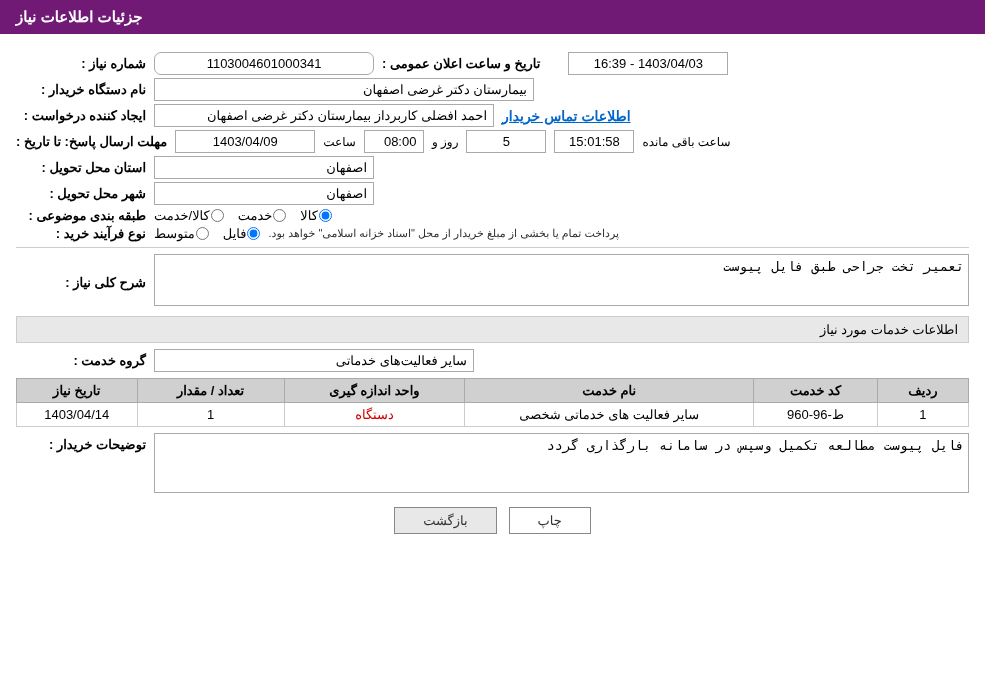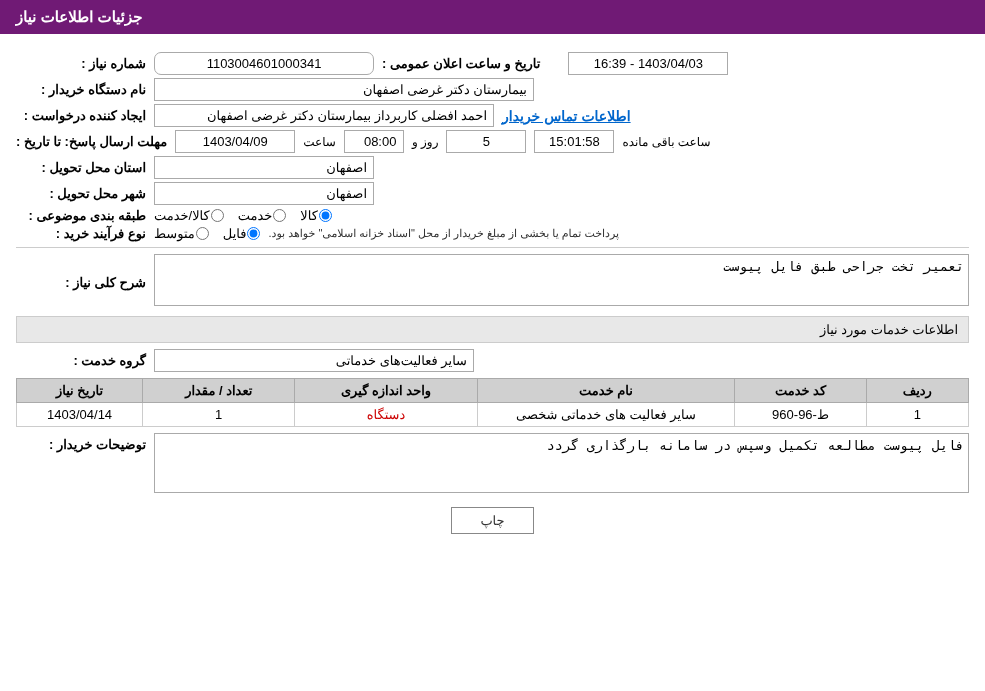--- a/index.html
+++ b/index.html
@@ -39,21 +39,21 @@
       background: #fff;
       padding: 3px 6px;
       min-height: 22px;
       display: inline-block;
     }
     .input-medium {
       width: 220px;
       border-radius: 7px;
     }
     .input-small {
-      width: 120px;
+      width: 140px;
     }
     .input-xsmall {
       width: 80px;
     }
     .link-blue {
       color: #0066cc;
       text-decoration: underline;
       cursor: pointer;
     }
     .radio-group {
@@ -83,21 +83,21 @@
       direction: rtl;
     }
     .data-table {
       width: 100%;
       border-collapse: collapse;
       margin: 6px 0;
     }
     .data-table th {
       background: #d0d0d0;
       border: 1px solid #aaa;
-      padding: 4px 24px;
+      padding: 4px 16px;
       text-align: center;
       font-weight: bold;
     }
     .data-table td {
       border: 1px solid #ccc;
       padding: 4px 8px;
       text-align: center;
     }
     .td-red { color: #cc0000; }
     .button-bar {
@@ -265,15 +265,16 @@
       </tbody>
     </table>
 
     <div class="info-row" style="align-items:flex-start;">
       <span class="info-label" style="padding-top:4px;">توضیحات خریدار :</span>
       <textarea class="textarea-box" style="height: 60px;" readonly="">فایل پیوست مطالعه تکمیل وسپس در سامانه بارگذاری گردد</textarea>
     </div>
 
     <div class="button-bar">
       <button class="btn btn-print">چاپ</button>
+      <button class="btn btn-back">بازگشت</button>
     </div>
   </div>
 </div>
 
 </body></html>

